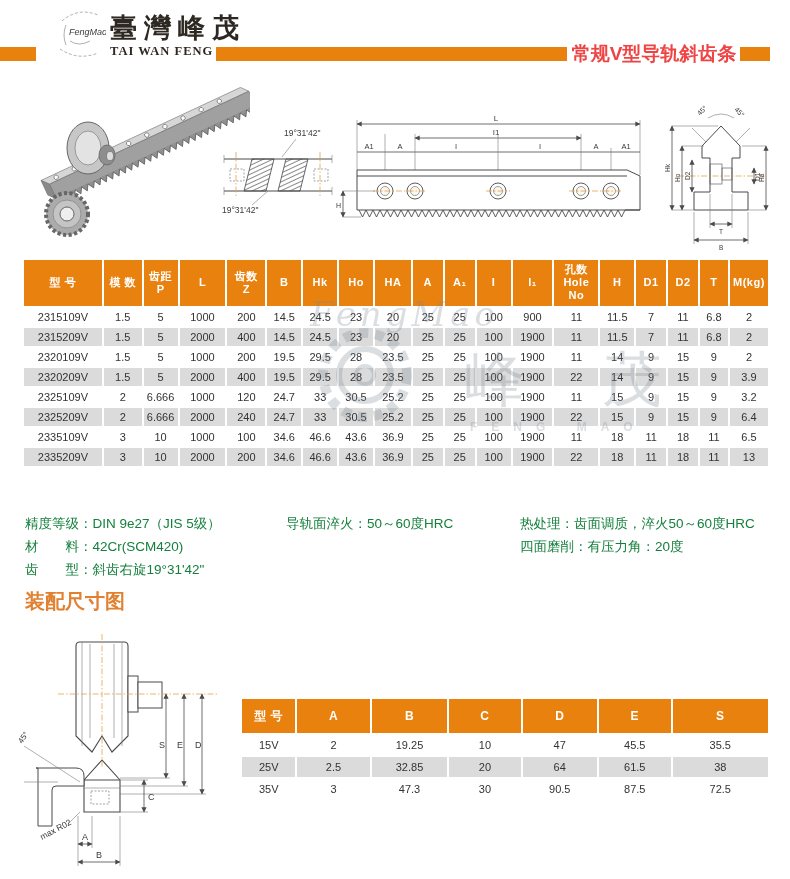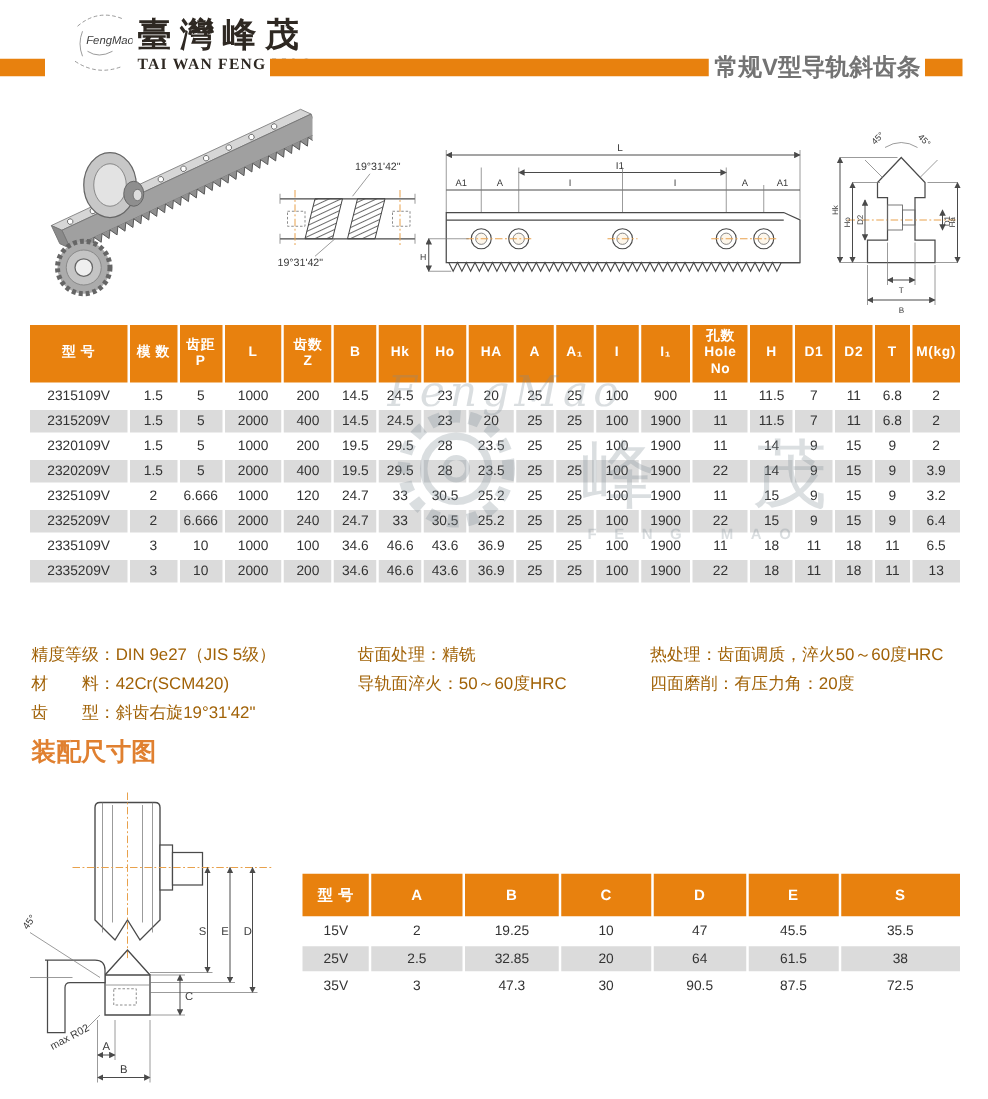--- a/index.html
+++ b/index.html
@@ -10,21 +10,21 @@
   .band{position:absolute;height:14px;background:#e8810e;}
   .band-left{left:0;top:47px;width:36px;}
   .band-mid{left:216px;top:47px;width:351px;}
   .band-right{left:740px;top:47px;width:50px;}
   .logo{position:absolute;left:52px;top:5px;width:54px;height:56px;}
   .company-cn{position:absolute;left:110px;top:10px;font-size:27px;font-weight:bold;color:#2e2822;
               letter-spacing:7px;font-family:"Liberation Serif",serif;white-space:nowrap;}
   .company-en{position:absolute;left:110px;top:44px;font-size:12.5px;font-weight:bold;color:#2e2822;
               letter-spacing:1px;font-family:"Liberation Serif",serif;white-space:nowrap;}
   .page-title{position:absolute;left:570px;top:41px;width:168px;text-align:center;font-size:19px;
-              font-weight:bold;color:#737373;white-space:nowrap;}
+              font-weight:bold;color:#ef4444;white-space:nowrap;}
 
   
   .drawing{position:absolute;}
   svg text{fill:#3a3a3a;}
   .dim{stroke:#4a4a4a;stroke-width:0.8;fill:none;}
   .thin{stroke:#7a7a7a;stroke-width:0.6;fill:none;}
   .edge{stroke:#4a4a4a;stroke-width:1;fill:none;}
   .cl{stroke:#e8a14c;stroke-width:0.8;fill:none;stroke-dasharray:6 2 1.5 2;}
 
   
@@ -40,21 +40,21 @@
   
   .watermark{position:absolute;left:255px;top:292px;width:460px;height:185px;z-index:2;
              pointer-events:none;opacity:0.28;color:#7e8b94;}
   .wm-script{position:absolute;left:55px;top:2px;font-size:34px;font-style:italic;
              font-family:"DejaVu Serif",serif;letter-spacing:4px;white-space:nowrap;}
   .wm-cn{position:absolute;left:210px;top:48px;font-size:60px;font-weight:normal;letter-spacing:30px;white-space:nowrap;}
   .wm-en{position:absolute;left:215px;top:128px;font-size:12px;font-weight:bold;letter-spacing:14px;white-space:nowrap;}
   .wm-gear{position:absolute;left:55px;top:28px;}
 
   
-  .notes{position:absolute;top:512px;font-size:13.5px;color:#a16207;}
+  .notes{position:absolute;top:512px;font-size:13.5px;color:#15803d;}
   .notes .note-line{line-height:23px;white-space:nowrap;}
   .notes-1{left:25px;width:255px;}
   .notes-2{left:286px;width:228px;}
   .notes-3{left:520px;width:268px;}
 
   
   .assembly-title{position:absolute;left:25px;top:588px;font-size:20px;font-weight:bold;color:#e08030;}
   .assembly-table-wrap{position:absolute;left:240px;top:697px;}
   .assembly-table-wrap th{height:22px;padding:6px 0;font-size:12px;}
   .assembly-table-wrap td{padding:4px 0;}
@@ -457,21 +457,20 @@
     <div class="wm-cn">峰 茂</div>
     <div class="wm-en">FENG MAO</div>
   </div>
 
   <div class="notes notes-1">
       <div class="note-line">精度等级：DIN 9e27（JIS 5级）</div>
       <div class="note-line">材　　料：42Cr(SCM420)</div>
       <div class="note-line">齿　　型：斜齿右旋19°31'42"</div>
     </div>
   <div class="notes notes-2">
-      <div class="note-line">齿面处理：精铣</div>
       <div class="note-line">导轨面淬火：50～60度HRC</div>
     </div>
   <div class="notes notes-3">
       <div class="note-line">热处理：齿面调质，淬火50～60度HRC</div>
       <div class="note-line">四面磨削：有压力角：20度</div>
     </div>
 
   <div class="assembly-title">装配尺寸图</div>
 
   <svg class="drawing" style="left:18px;top:628px" width="225" height="250" viewBox="0 0 225 250">

